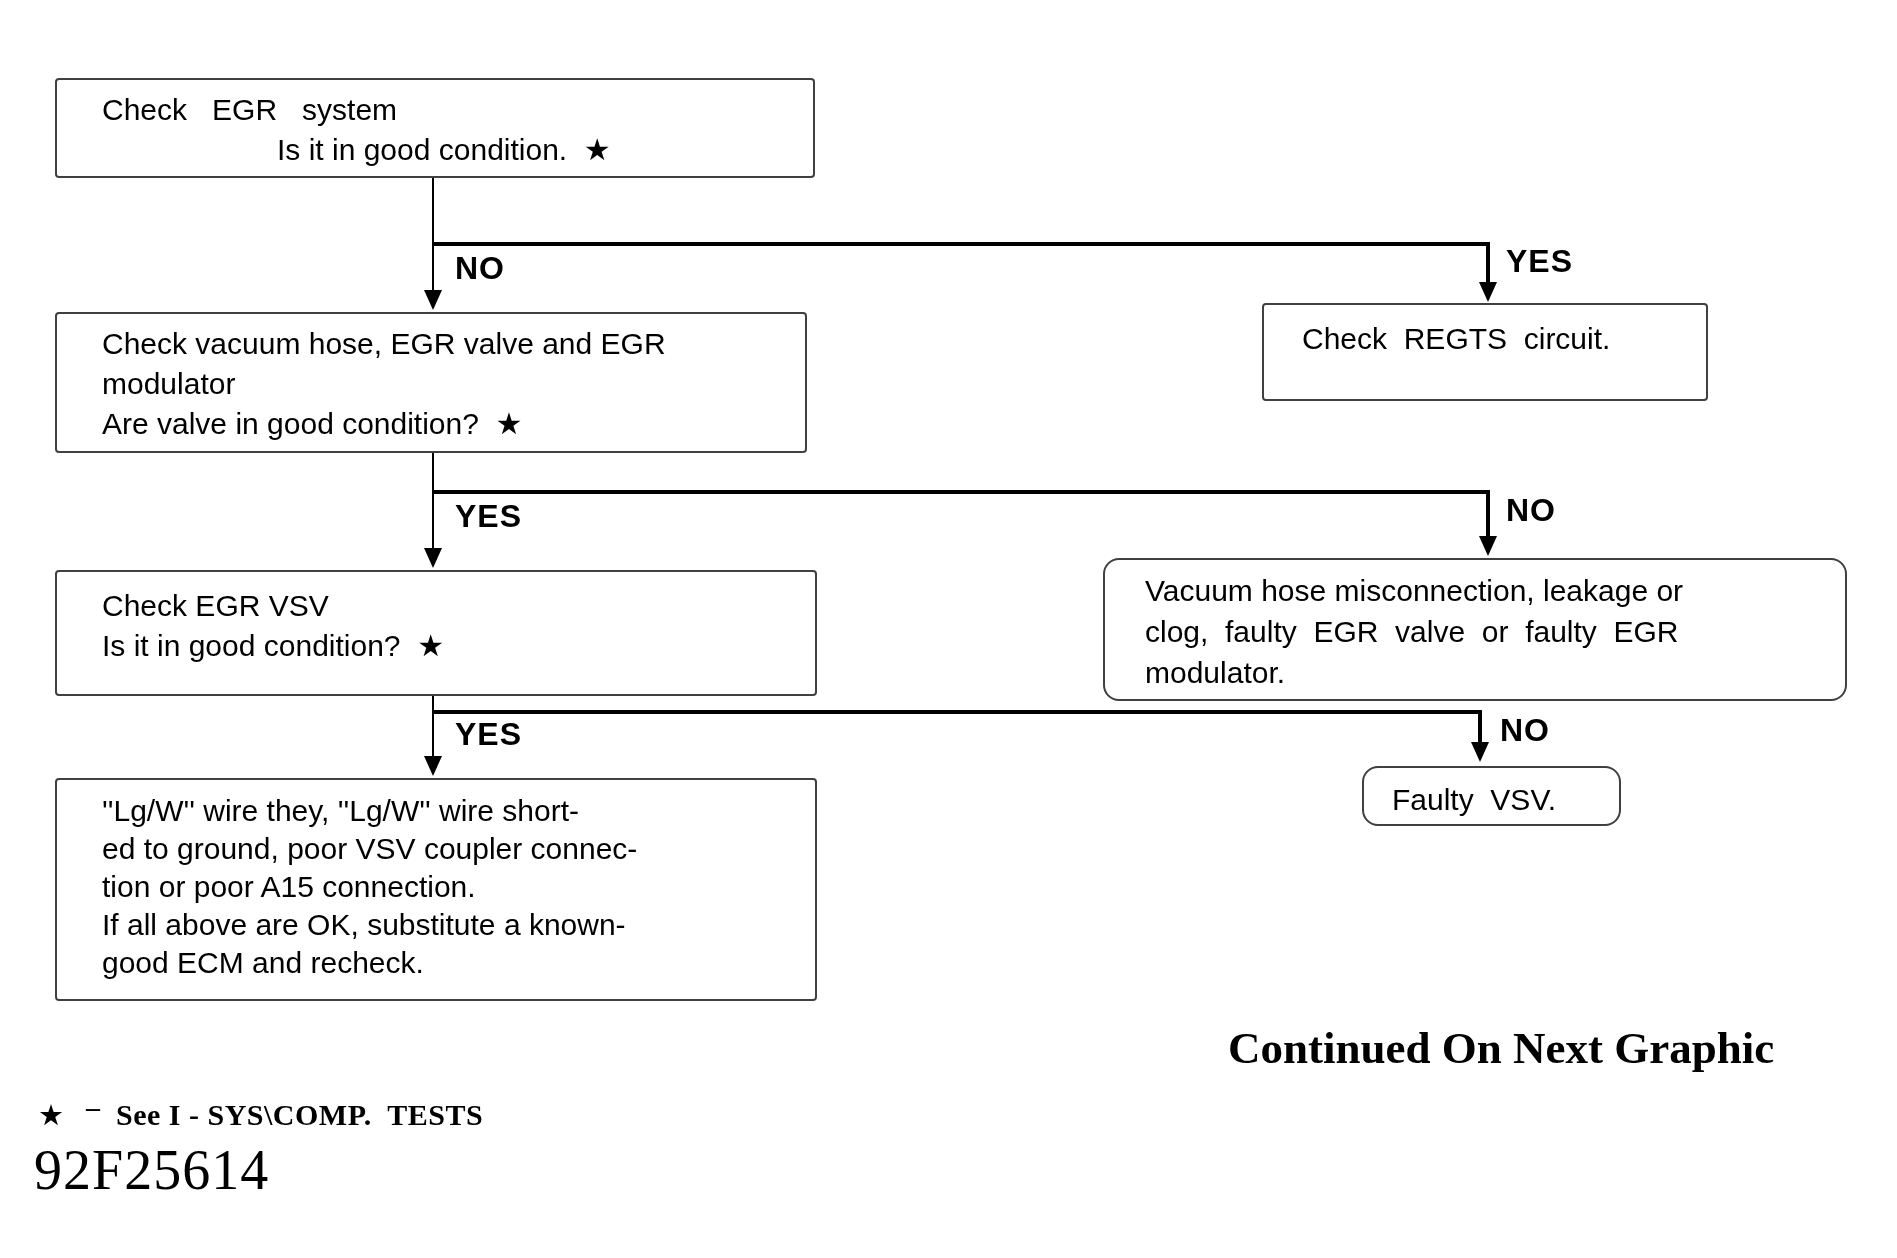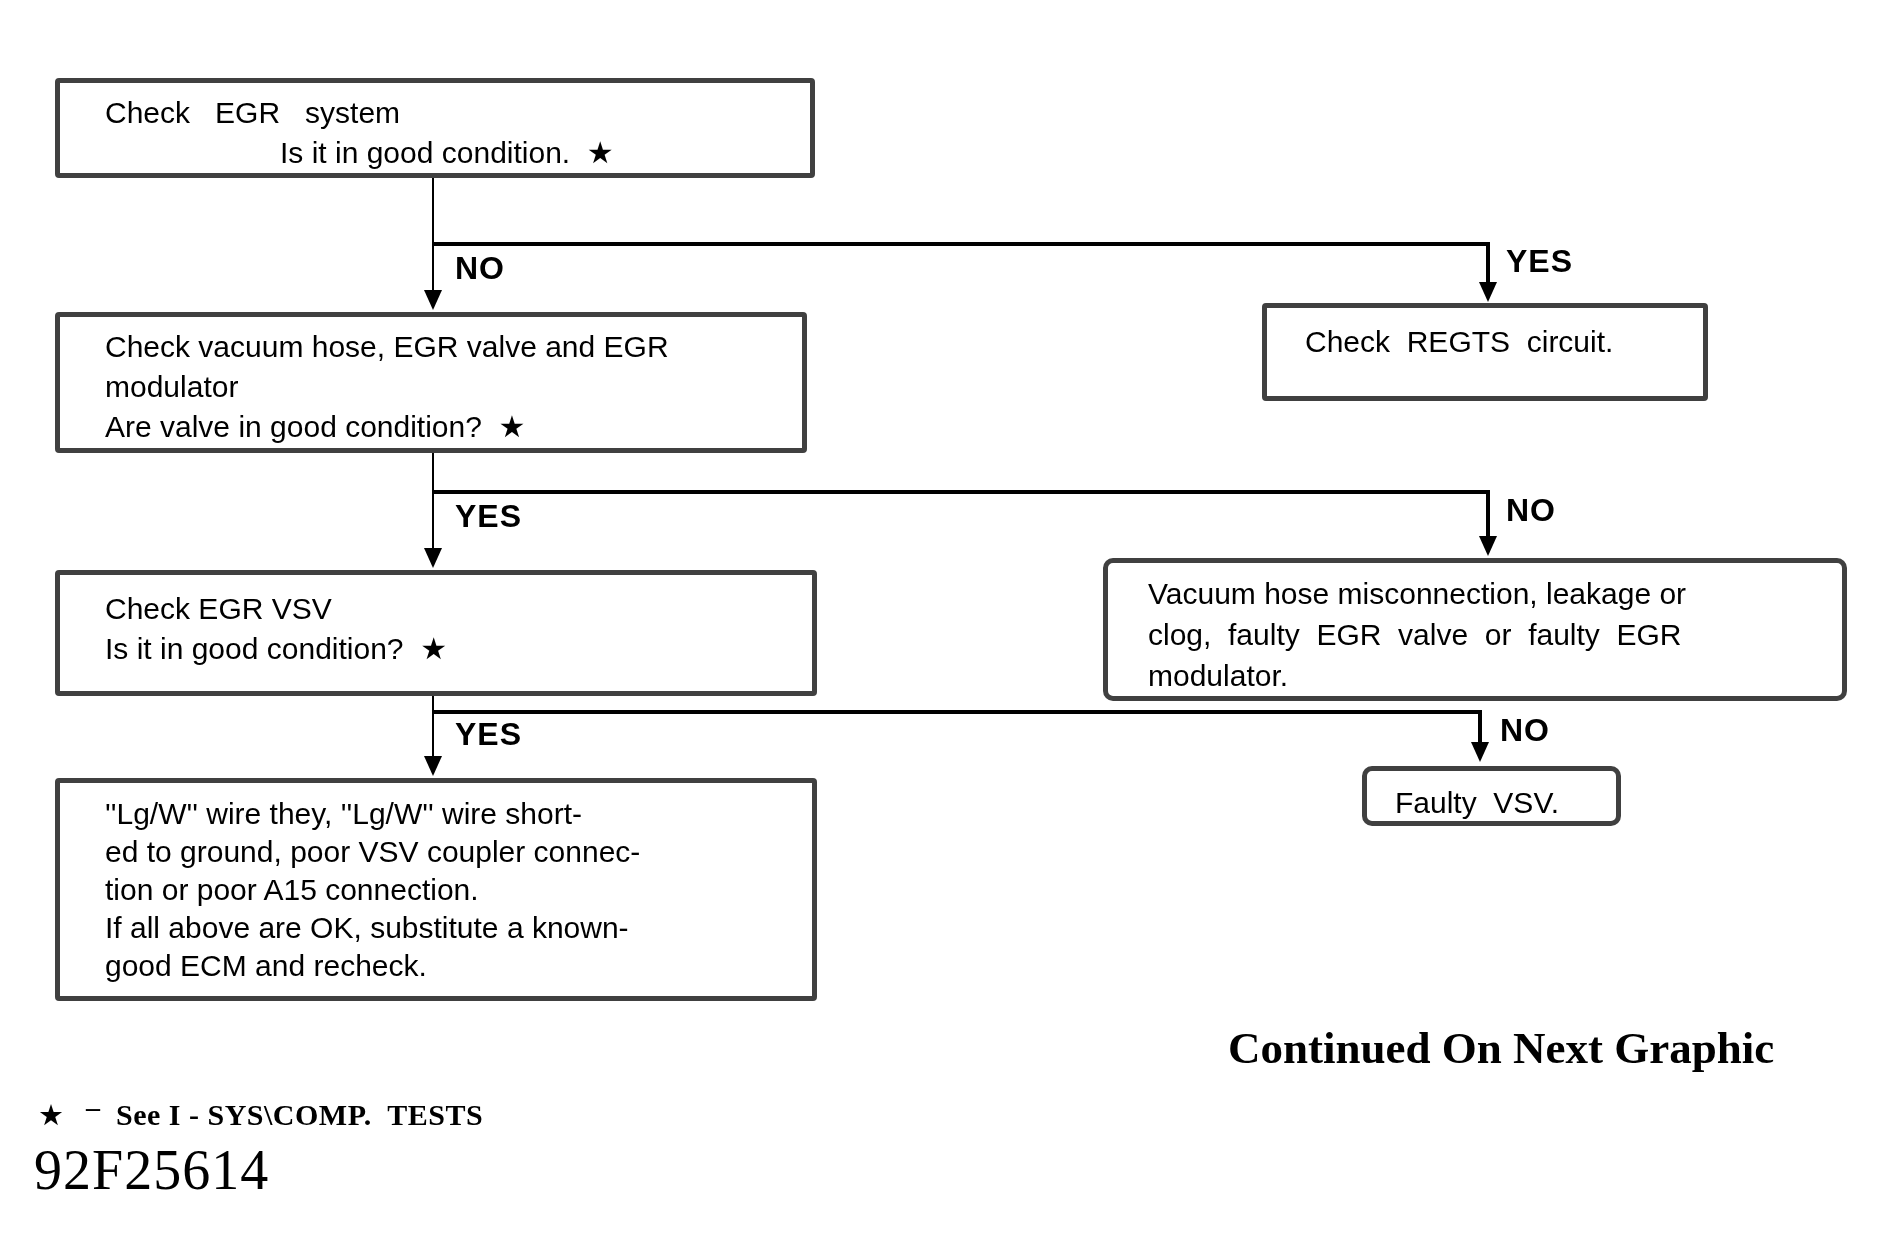--- a/index.html
+++ b/index.html
@@ -7,29 +7,29 @@
     position:relative;
     width:1897px; height:1258px;
     background:#ffffff;
     color:#000;
     font-family:"Liberation Sans","DejaVu Sans",sans-serif;
     overflow:hidden;
   }
   .node {
     position:absolute;
     box-sizing:border-box;
-    border:5px solid #404040;
+    border:2px solid #404040;
     border-radius:4px;
     background:#fff;
     font-size:30px;
     line-height:40px;
   }
   .txt { display:block; white-space:pre-wrap; }
   .indent { padding-left:175px; }
-  .round { border-radius:10px; }
+  .round { border-radius:16px; }
   .line { position:absolute; background:#000; }
   .arrow-down {
     position:absolute;
     width:0; height:0;
     border-left:9px solid transparent;
     border-right:9px solid transparent;
     border-top:20px solid #000;
   }
   .branch-label {
     position:absolute;

